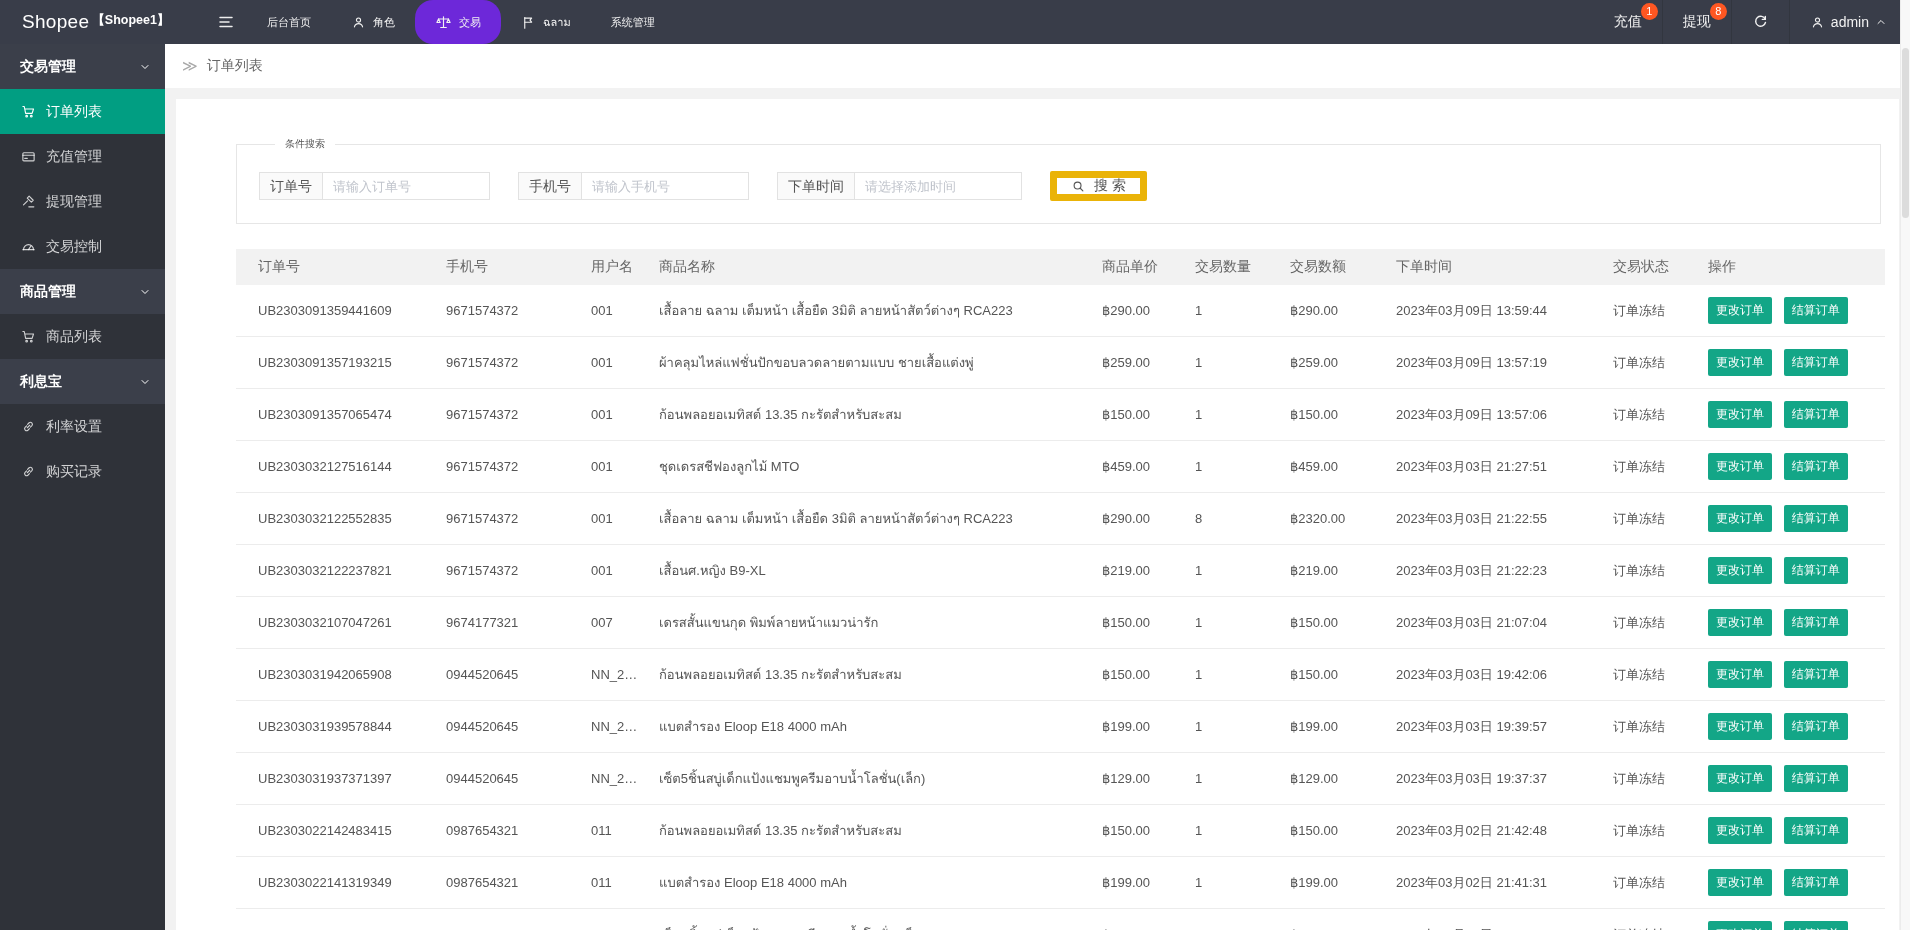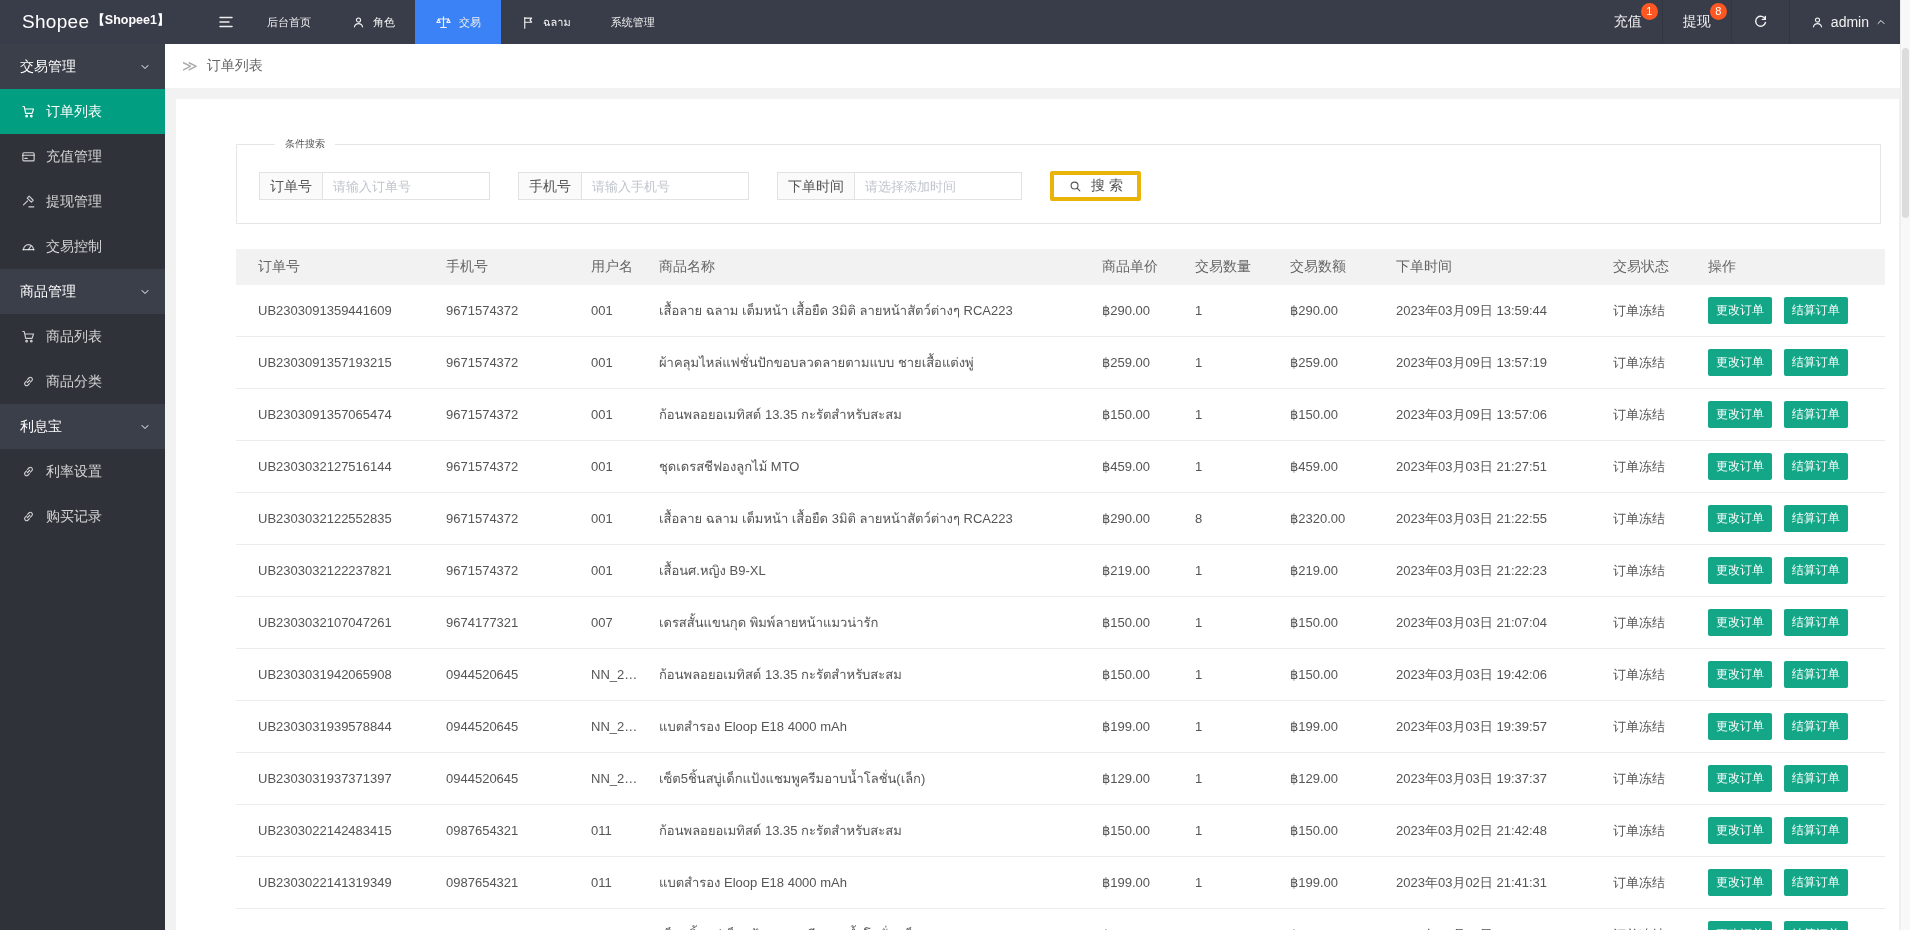--- a/index.html
+++ b/index.html
@@ -8,49 +8,49 @@
   svg { display:block; }
 
   
   .topbar { position:fixed; top:0; left:0; width:1910px; height:44px; background:#393d49; color:#fff; display:flex; align-items:stretch; z-index:30; }
   .logo { width:165px; display:flex; align-items:center; padding-left:22px; cursor:pointer; }
   .logo-main { font-size:19px; letter-spacing:.3px; }
   .logo-sub { font-size:12.5px; font-weight:bold; margin-left:3px; margin-top:-4px; }
   .nav-toggle { width:42px; margin-left:40px; display:flex; align-items:center; justify-content:center; cursor:pointer; color:#eee; }
   .nav { display:flex; align-items:stretch; }
   .nav-item { display:flex; align-items:center; gap:7px; padding:0 20px; color:#f2f2f2; font-size:11px; cursor:pointer; text-decoration:none; }
-  .nav-item.active { background:#3b82f6; }
+  .nav-item.active { background:#6d28d9;border-radius:18px; }
   .topbar-right { margin-left:auto; display:flex; align-items:stretch; margin-right:3px; }
   .top-action { position:relative; display:flex; align-items:center; gap:6px; padding:0 20px; color:#f2f2f2; font-size:14px; cursor:pointer; border-left:1px solid #32363f; }
   .top-action:first-child { border-left:none; }
   .badge { position:absolute; top:3px; right:4px; background:#ff5722; color:#fff; font-size:11px; min-width:17px; height:17px; line-height:17px; border-radius:9px; text-align:center; padding:0 4px; font-style:normal; }
 
   
   .sidebar { position:fixed; top:44px; left:0; bottom:0; width:165px; background:#2f3239; z-index:20; }
-  .side-header { height:45px; display:flex; align-items:center; justify-content:space-between; padding:0 14px 0 20px; background:#3b3f4a; color:#ffffff; font-size:14px; cursor:pointer; }
+  .side-header { height:45px; display:flex; align-items:center; justify-content:space-between; padding:0 14px 0 20px; background:#3b3f4a; color:#ffffff; font-size:14px; cursor:pointer;font-weight:bold; }
   .side-item { height:45px; display:flex; align-items:center; gap:10px; padding-left:20px; color:rgba(255,255,255,.78); font-size:14px; cursor:pointer; }
   .side-item.active { background:#019e82; color:#fff; }
   .side-icon { width:16px; display:flex; justify-content:center; }
 
   
   .main { margin-left:165px; padding-top:44px; }
   .breadcrumb { height:44px; background:#fff; display:flex; align-items:center; gap:9px; padding-left:17px; color:#666; }
   .bc-sep { color:#a8a8a8; font-size:15px; }
   .content { padding:11px 11px 0 11px; }
   .card { background:#fff; height:1000px; padding-top:38px; }
 
   
   .search-box { margin:0 18px 0 60px; border:1px solid #e6e6e6; padding:20px 0 22px 22px; }
   .search-box legend { font-size:10px; color:#555; padding:0 10px; margin-left:16px; }
   .form-row { display:flex; align-items:center; gap:28px; }
   .input-group { display:flex; }
   .ig-label { background:#fafafa; border:1px solid #e2e2e2; border-right:none; height:28px; line-height:26px; padding:0 10px; font-size:14px; color:#555; white-space:nowrap; }
   .input-group input { height:28px; width:168px; border:1px solid #e2e2e2; padding:0 10px; font-size:13px; color:#b91c1c; outline:none; background:#fff; }
   .input-group input::placeholder { color:#c0c4cc; }
-  .search-btn { display:flex; align-items:center; gap:8px; height:30px; padding:0 14px; background:#fff; border:4px solid #eab308; border-radius:2px; font-size:14px; color:#555; cursor:pointer; font-family:inherit; }
+  .search-btn { display:flex; align-items:center; gap:8px; height:30px; padding:0 14px; background:#fff; border:7px solid #eab308; border-radius:2px; font-size:14px; color:#555; cursor:pointer; font-family:inherit; }
 
   
   .order-table { margin:25px 18px 0 60px; border-collapse:collapse; table-layout:fixed; width:1649px; }
   .order-table th { background:#f2f2f2; font-weight:normal; color:#666; font-size:14px; text-align:left; padding:9px 8px; white-space:nowrap; }
   .order-table td { border-bottom:1px solid #ececec; color:#555; font-size:13px; text-align:left; padding:12px 8px; white-space:nowrap; overflow:hidden; text-overflow:ellipsis; }
   .order-table th:first-child, .order-table td:first-child { padding-left:22px; }
   .btn { background:#13a687; color:#fff; border:none; border-radius:2px; font-size:12px; padding:5px 8px; margin-right:8px; cursor:pointer; font-family:inherit; white-space:nowrap; }
 
   
   .scrollbar { position:fixed; top:0; right:0; width:10px; height:930px; background:#f8f8f8; border-left:1px solid #ececec; z-index:40; }
@@ -202,30 +202,20 @@
   </div>
   <div class="side-item">
     <span class="side-icon">
         <svg width="15" height="15" viewBox="0 0 24 24" fill="none" stroke="currentColor" stroke-width="1.8" stroke-linecap="round" stroke-linejoin="round">
           <path d="M3 4h2.2L7.4 15h10.4L20 8H6.1"></path>
           <circle cx="9" cy="19.5" r="1.3"></circle>
           <circle cx="16.5" cy="19.5" r="1.3"></circle>
         </svg>
       </span>
     <span>商品列表</span>
-  </div>
-  <div class="side-item">
-    <span class="side-icon">
-        <svg width="15" height="15" viewBox="0 0 24 24" fill="none" stroke="currentColor" stroke-width="1.8" stroke-linecap="round" stroke-linejoin="round">
-          <path d="M10 14L14 10"></path>
-          <path d="M9 11l-2.5 2.5a3.2 3.2 0 0 0 4.5 4.5L13.5 15.5"></path>
-          <path d="M15 13l2.5-2.5a3.2 3.2 0 0 0-4.5-4.5L10.5 8.5"></path>
-        </svg>
-      </span>
-    <span>商品分类</span>
   </div>
   <div class="side-header">
     <span>利息宝</span>
     <span>
         <svg width="12" height="12" viewBox="0 0 24 24" fill="none" stroke="currentColor" stroke-width="2" stroke-linecap="round" stroke-linejoin="round">
           <polyline points="6,9 12,15 18,9"></polyline>
         </svg>
       </span>
   </div>
   <div class="side-item">

